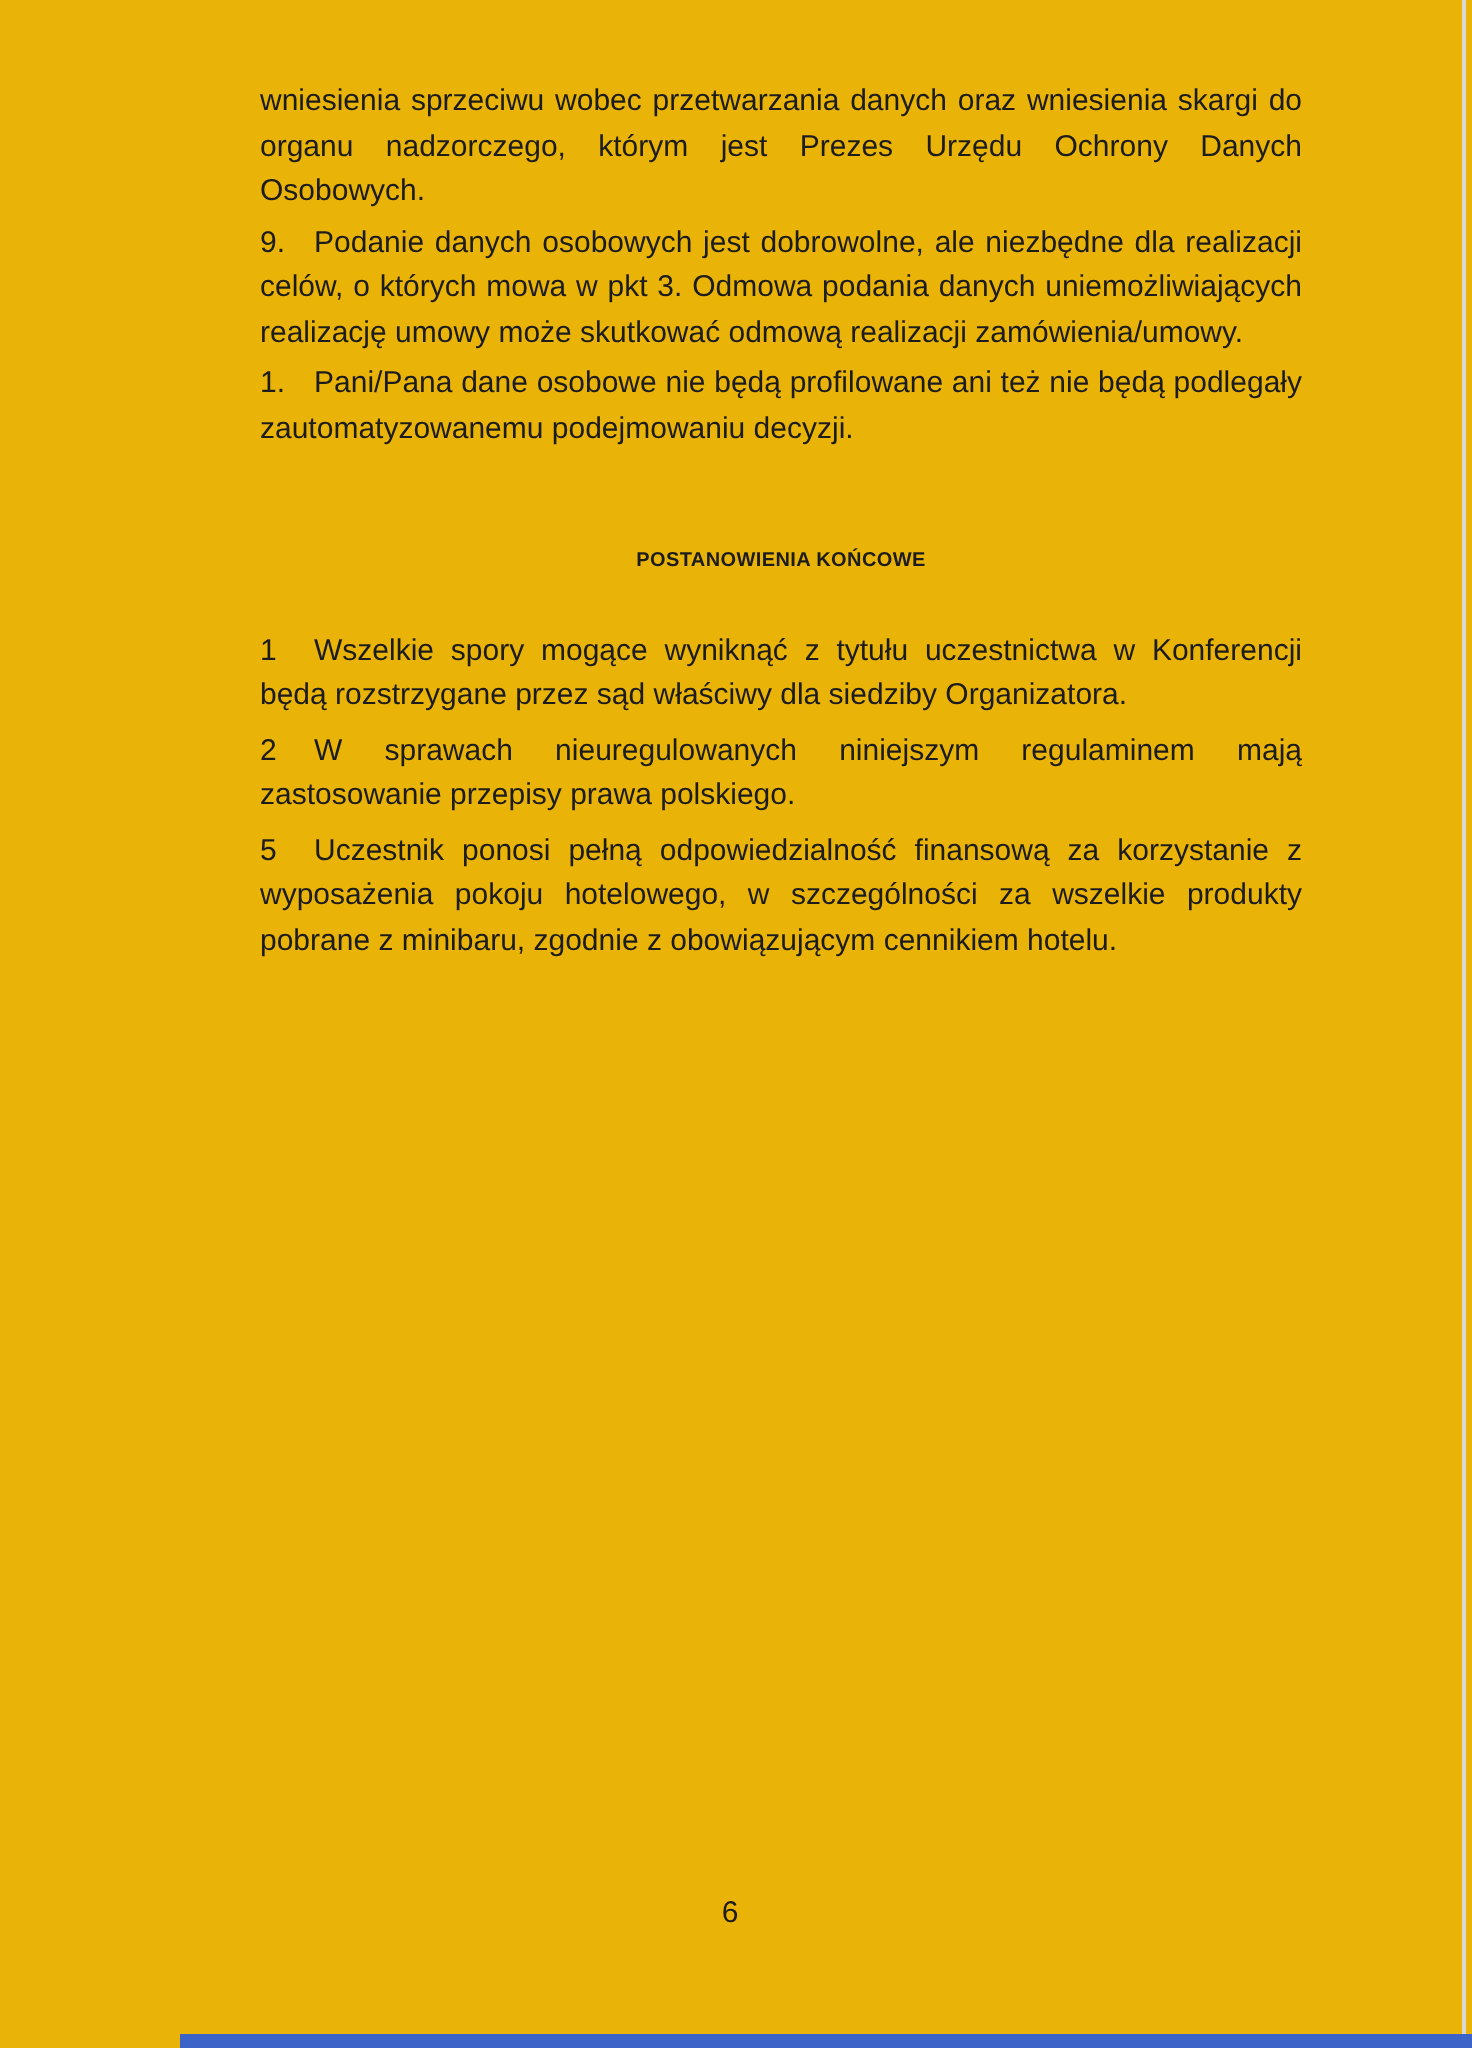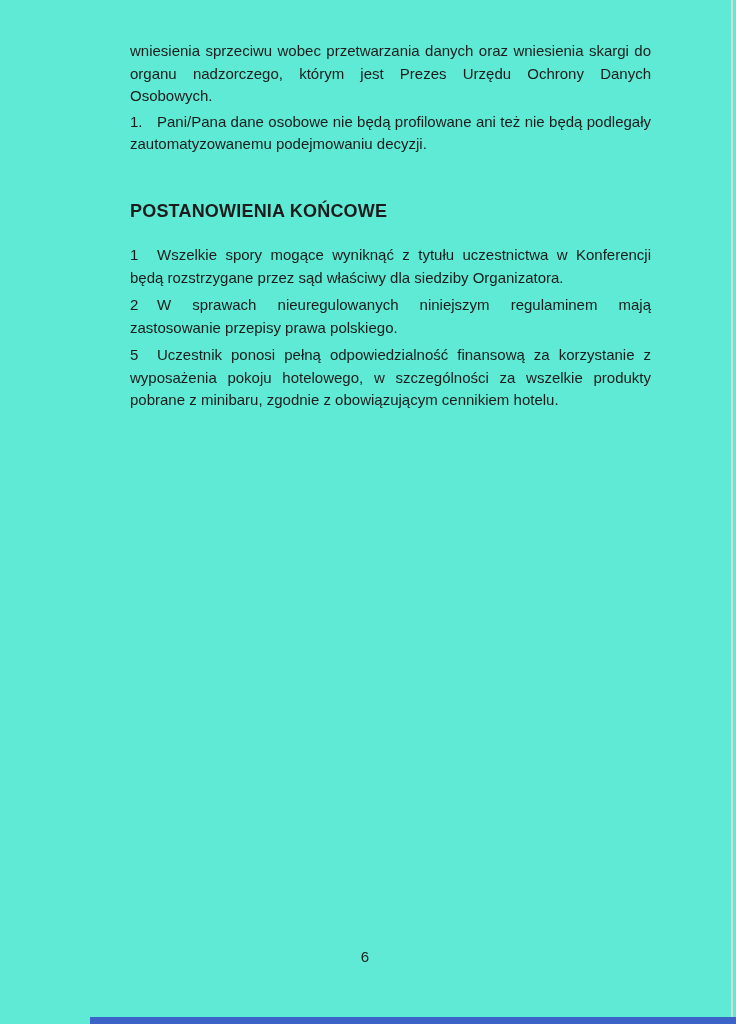--- a/index.html
+++ b/index.html
@@ -4,21 +4,21 @@
 <style>
   html, body {
     margin: 0;
     padding: 0;
     background: #ffffff;
   }
   .page {
     position: relative;
     width: 736px;
     height: 1024px;
-    background: #5eead4;
+    background: #eab308;
     overflow: hidden;
     font-family: "Liberation Sans", "DejaVu Sans", sans-serif;
     color: #1c1c1c;
   }
   .content {
     position: absolute;
     left: 130px;
     top: 40px;
     width: 521px;
   }
@@ -31,23 +31,24 @@
   }
   .final-block p {
     margin-bottom: 5px;
   }
   .para-num {
     display: inline-block;
     min-width: 27px;
   }
   .section-heading {
     margin: 44px 0 22px 0;
-    font-size: 18px;
+    font-size: 10px;
     line-height: 22.5px;
     font-weight: bold;
+    text-align: center;
     letter-spacing: 0.2px;
     color: #1c1c1c;
   }
   .page-number {
     position: absolute;
     top: 946px;
     left: 0;
     width: 730px;
     text-align: center;
     font-size: 15px;
@@ -72,20 +73,21 @@
 </head>
 <body>
 
 <div class="page">
 
   <div class="content">
 
     <div class="intro-block">
   <p><span>wniesienia sprzeciwu wobec przetwarzania danych oraz wniesienia skargi do organu nadzorczego, którym jest Prezes Urzędu Ochrony Danych Osobowych.</span></p>
 
+  <p><span class="para-num">9.</span><span>Podanie danych osobowych jest dobrowolne, ale niezbędne dla realizacji celów, o których mowa w pkt 3. Odmowa podania danych uniemożliwiających realizację umowy może skutkować odmową realizacji zamówienia/umowy.</span></p>
 
   <p><span class="para-num">1.</span><span>Pani/Pana dane osobowe nie będą profilowane ani też nie będą podlegały zautomatyzowanemu podejmowaniu decyzji.</span></p>
 </div>
 
     <h2 class="section-heading">POSTANOWIENIA KOŃCOWE</h2>
 
     <div class="final-block">
   <p><span class="para-num">1</span><span>Wszelkie spory mogące wyniknąć z tytułu uczestnictwa w Konferencji będą rozstrzygane przez sąd właściwy dla siedziby Organizatora.</span></p>
 
   <p><span class="para-num">2</span><span>W sprawach nieuregulowanych niniejszym regulaminem mają zastosowanie przepisy prawa polskiego.</span></p>

